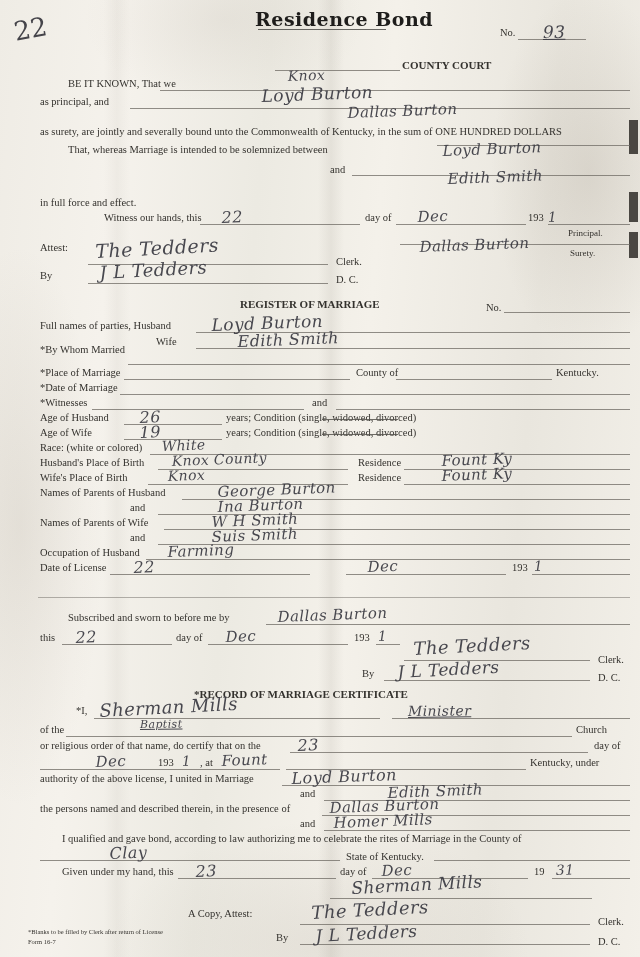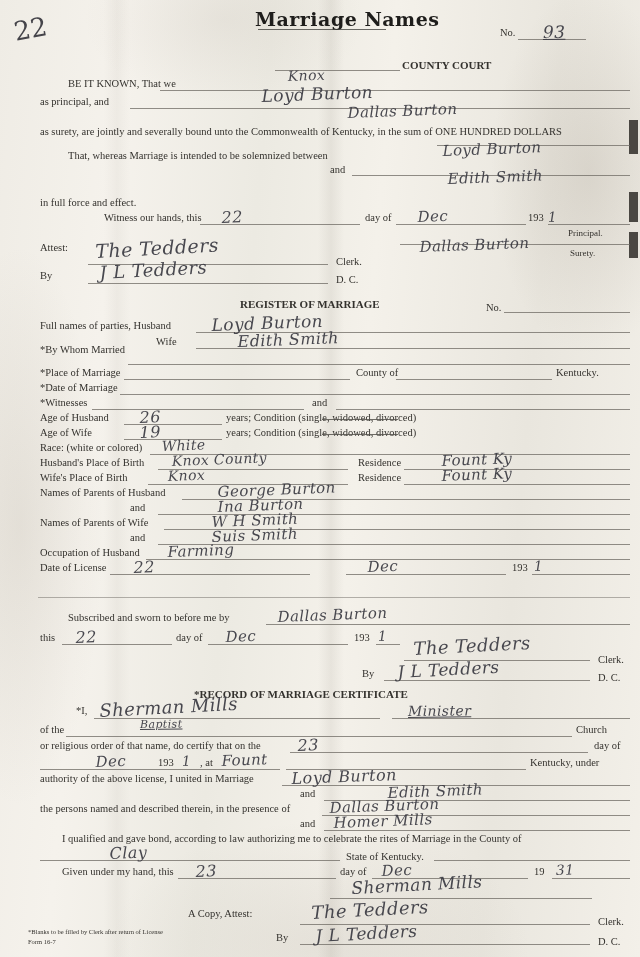--- a/index.html
+++ b/index.html
@@ -67,21 +67,21 @@
 <div class="edge-marks">
   <i style="top:120px;height:34px"></i>
   <i style="top:192px;height:30px"></i>
   <i style="top:232px;height:26px"></i>
 </div>
 
 <div class="doc">
 
   <div class="t bignum" style="left:14px;top:14px">22</div>
 
-  <div class="t title" style="left:255px;top:8px">Marriage Names</div>
+  <div class="t title" style="left:255px;top:8px">Residence Bond</div>
   <div class="line" style="left:258px;top:29px;width:128px;border-bottom:1.5px solid #3a3935"></div>
 
   <div class="t print" style="left:500px;top:27px">No.</div>
   <div class="line" style="left:518px;top:39px;width:68px"></div>
   <div class="t hand flat" style="left:543px;top:22px;font-size:17px">93</div>
 
   <div class="t print bold" style="left:402px;top:59px;font-size:11px">COUNTY COURT</div>
   <div class="line" style="left:275px;top:70px;width:125px"></div>
   <div class="t hand" style="left:288px;top:68px;font-size:14px">Knox</div>
 
@@ -91,21 +91,21 @@
 
   <div class="t print" style="left:40px;top:96px">as principal, and</div>
   <div class="line" style="left:130px;top:108px;width:500px"></div>
   <div class="t hand" style="left:348px;top:104px;font-size:15px">Dallas Burton</div>
 
   <div class="t print" style="left:40px;top:126px">as surety, are jointly and severally bound unto the Commonwealth of Kentucky, in the sum of ONE HUNDRED DOLLARS</div>
 
   <div class="line" style="left:437px;top:145px;width:193px"></div>
   <div class="t hand" style="left:443px;top:142px;font-size:15px">Loyd Burton</div>
 
-  <div class="t print" style="left:68px;top:150px">That, whereas Marriage is intended to be solemnized between</div>
+  <div class="t print" style="left:68px;top:144px">That, whereas Marriage is intended to be solemnized between</div>
   <div class="t print" style="left:330px;top:164px">and</div>
   <div class="line" style="left:352px;top:175px;width:278px"></div>
   <div class="t hand" style="left:448px;top:170px;font-size:15px">Edith Smith</div>
 
   <div class="t print" style="left:40px;top:197px">in full force and effect.</div>
 
   <div class="t print" style="left:104px;top:212px">Witness our hands, this</div>
   <div class="line" style="left:200px;top:224px;width:160px"></div>
   <div class="t hand" style="left:222px;top:208px;font-size:16px">22</div>
   <div class="t print" style="left:365px;top:212px">day of</div>

